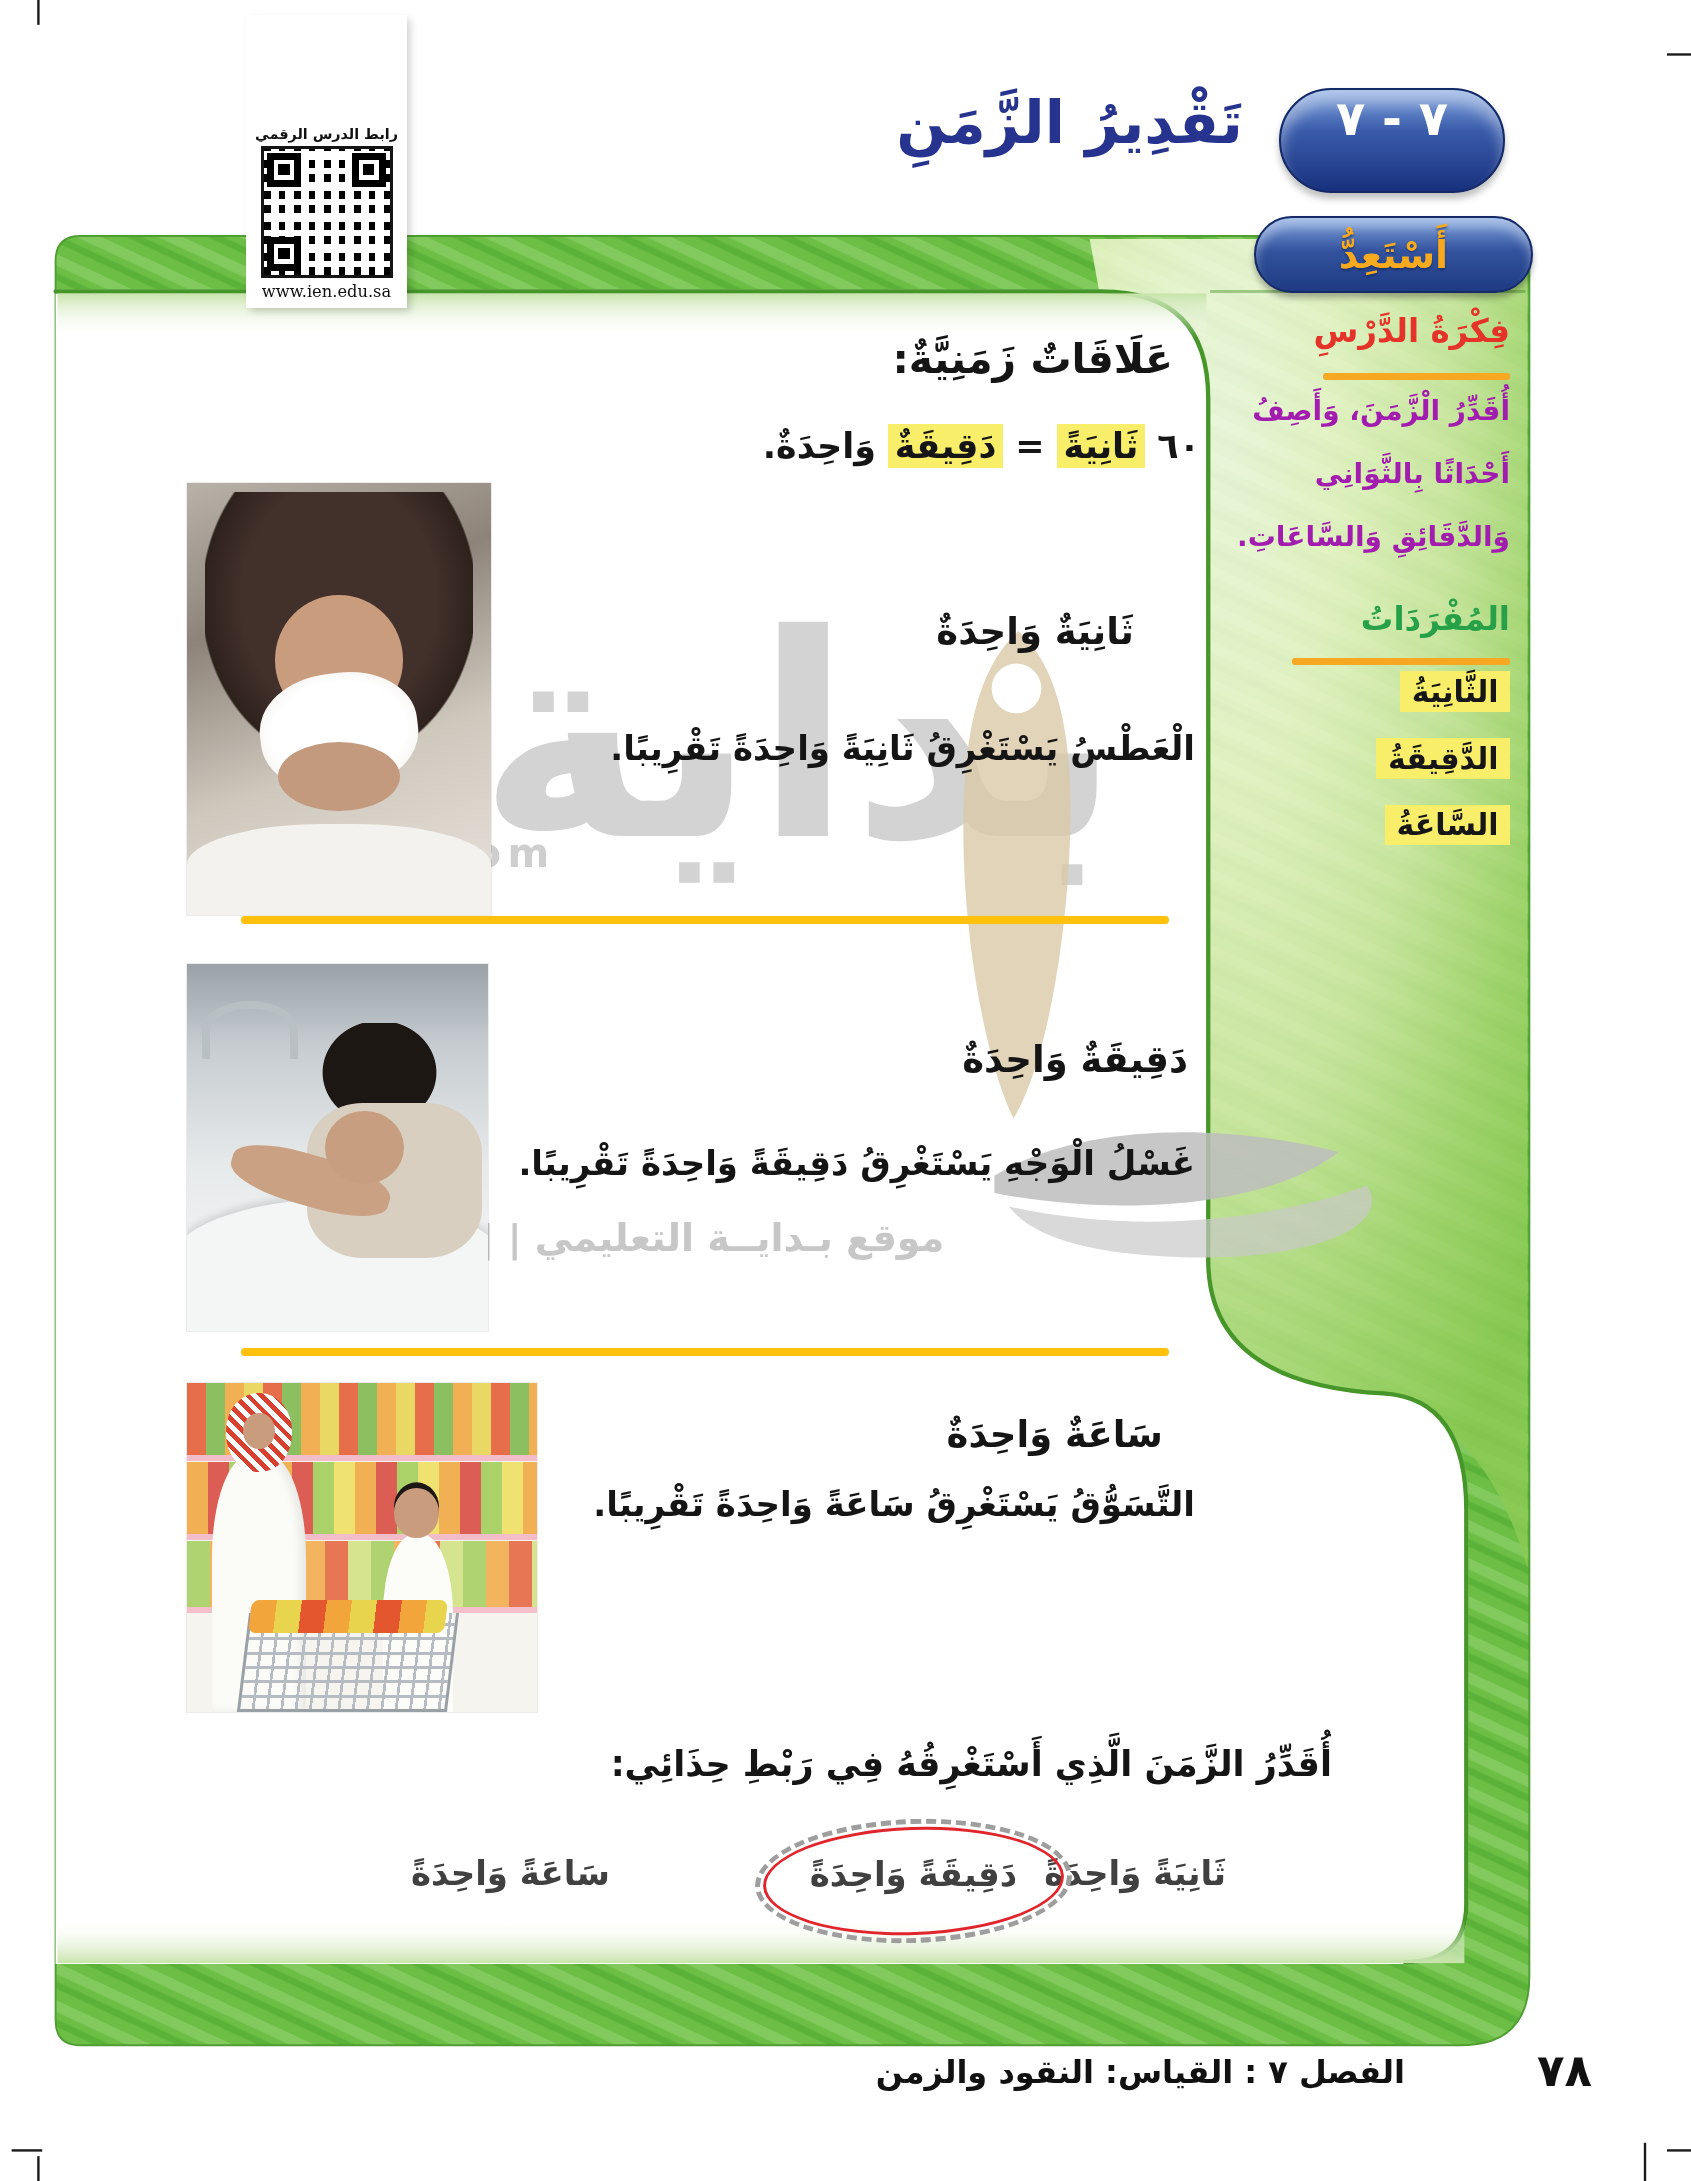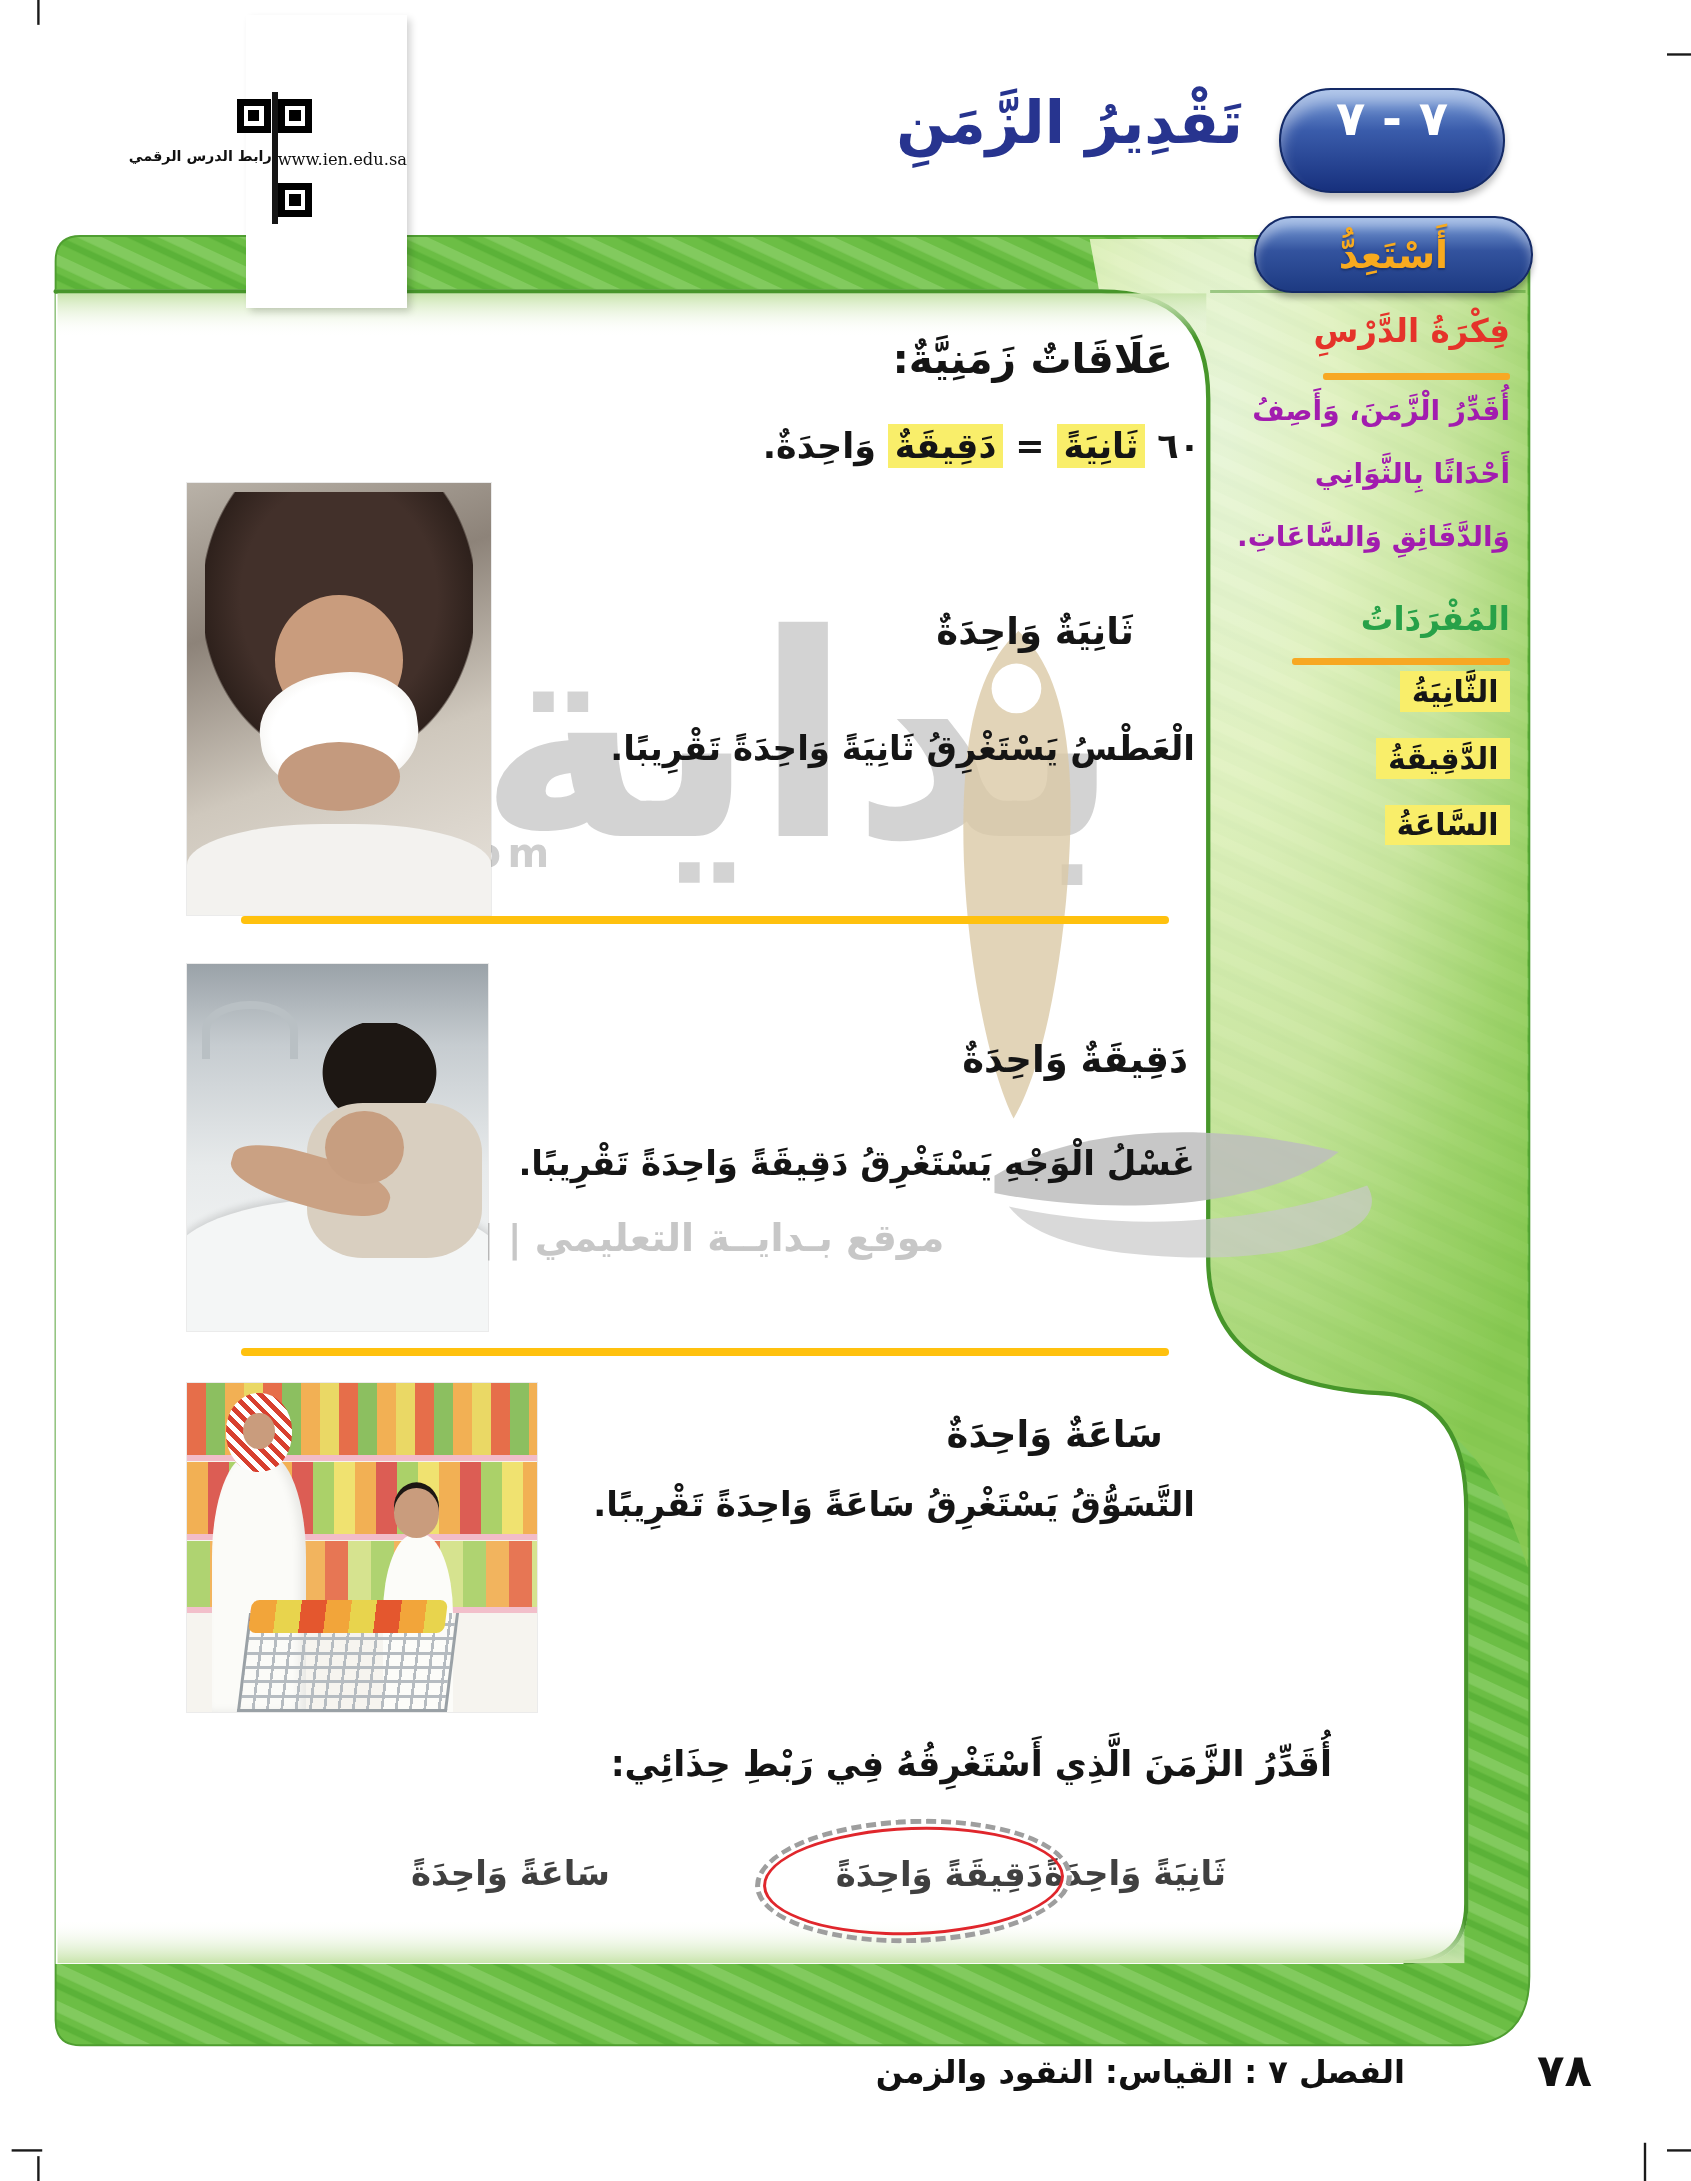--- a/index.html
+++ b/index.html
@@ -17,21 +17,21 @@
      display:flex;justify-content:center;z-index:5;}
   .lesson-badge span{color:#fff;font-size:48px;font-weight:bold;}
   .ready-pill{left:1254px;top:216px;width:275px;height:73px;border-radius:38px;
      background:linear-gradient(180deg,#7fa3dd 0%,#33539e 45%,#1d3a82 100%);
      border:2.9px solid #152a66;box-shadow:inset 0 9.6px 9.6px rgba(255,255,255,.35),0 4.8px 6.7px rgba(0,0,0,.3);
      display:flex;align-items:center;justify-content:center;z-index:6;}
   .ready-pill span{color:#f8aa1e;font-size:38px;font-weight:bold;text-shadow:0 1.9px 1.9px rgba(20,40,90,.6);}
 
   
   .qr-card{left:246px;top:15.3px;width:161px;height:293px;background:#fff;z-index:7;
-     box-shadow:3.8px 3.8px 7.6px rgba(0,0,0,.18);display:flex;flex-direction:row;
+     box-shadow:3.8px 3.8px 7.6px rgba(0,0,0,.18);display:flex;flex-direction:column;
      align-items:center;justify-content:flex-end;padding-bottom:7.6px;box-sizing:border-box;}
   .qr-label{font-size:14.3px;font-weight:bold;color:#111;margin-bottom:3.8px;}
   .qr-box{position:relative;width:132px;height:132px;border:3.8px solid #151515;background:
      repeating-linear-gradient(90deg,#000 0 6.7px,#fff 6.7px 15.3px,#000 15.3px 21px,#fff 21px 30px),
      repeating-linear-gradient(0deg,#000 0 7.6px,#fff 7.6px 14.3px,#000 14.3px 22px,#fff 22px 31px);
      background-blend-mode:screen;box-sizing:border-box;}
   .finder{position:absolute;width:34px;height:34px;background:#fff;border:7.6px solid #000;box-sizing:border-box;}
   .finder::after{content:"";position:absolute;left:3.8px;top:3.8px;width:11.5px;height:11.5px;background:#000;}
   .qr-url{font-size:16.3px;color:#111;font-family:"DejaVu Serif",serif;margin-top:3.8px;}
 
@@ -225,21 +225,21 @@
   <div class="abs sec-head rtl nw" style="right:529px;top:1413px;">سَاعَةٌ وَاحِدَةٌ</div>
   <div class="abs sec-body rtl nw" style="right:497px;top:1484px;">التَّسَوُّقُ يَسْتَغْرِقُ سَاعَةً وَاحِدَةً تَقْرِيبًا.</div>
 
   <div class="abs question rtl nw">أُقَدِّرُ الزَّمَنَ الَّذِي أَسْتَغْرِقُهُ فِي رَبْطِ حِذَائِي:</div>
 
   <div class="abs option rtl nw" style="right:466px;top:1853px;">ثَانِيَةً وَاحِدَةً</div>
 
   <div class="abs circle-outer">
     <div class="circle-inner"></div>
   </div>
-  <div class="abs option rtl nw" style="left:781px;top:1854px;width:317px;text-align:center;">دَقِيقَةً وَاحِدَةً</div>
+  <div class="abs option rtl nw" style="left:755px;top:1854px;width:317px;text-align:center;">دَقِيقَةً وَاحِدَةً</div>
 
   <div class="abs option rtl nw" style="left:411px;top:1853px;">سَاعَةً وَاحِدَةً</div>
 
   <div class="abs footer-chapter rtl nw">الفصل ٧ : القياس: النقود والزمن</div>
   <div class="abs footer-page nw">٧٨</div>
 
 </div>
 
 
 </body></html>

